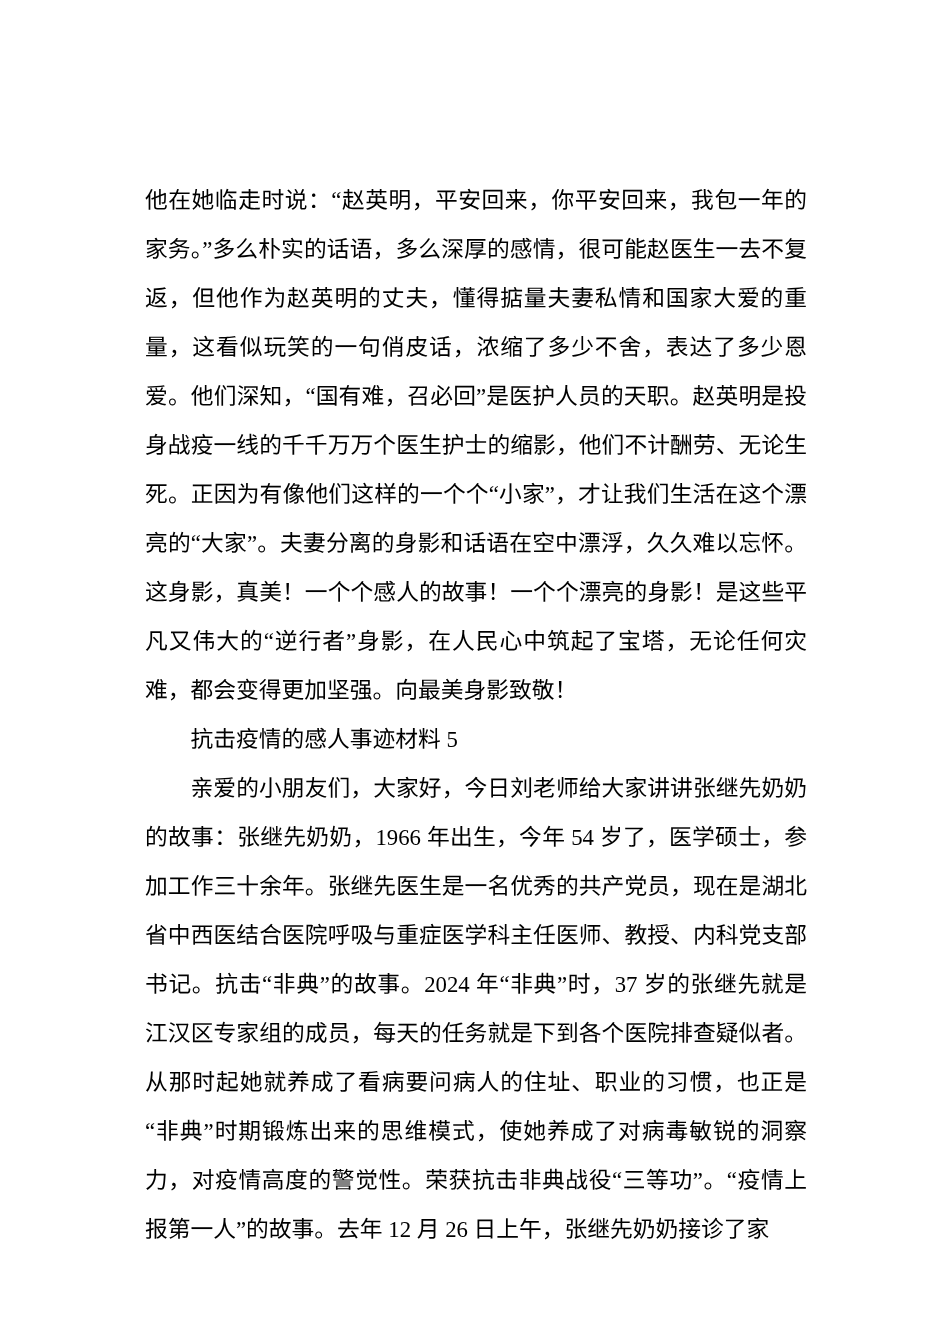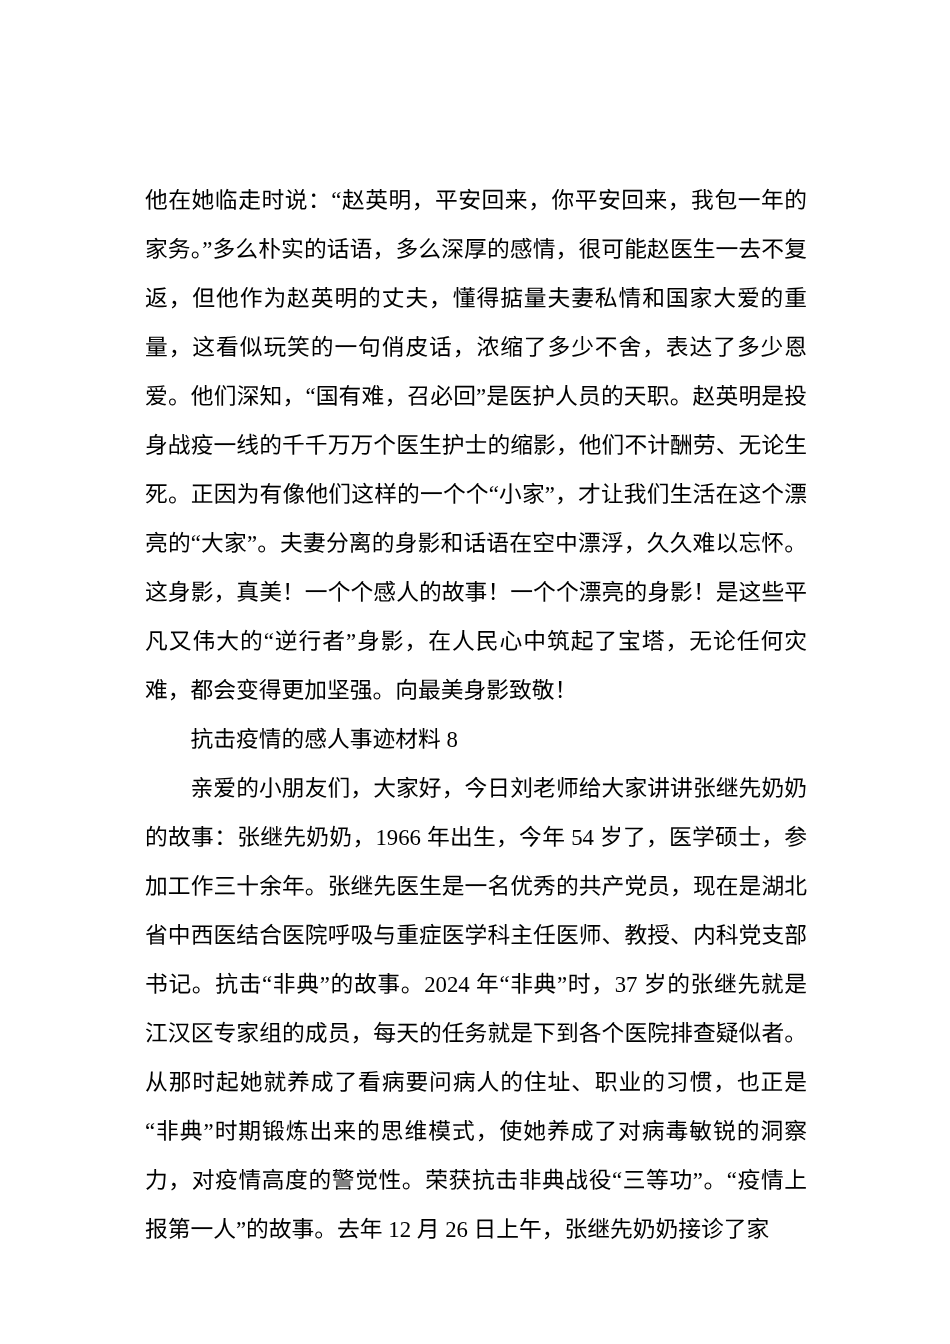--- a/index.html
+++ b/index.html
@@ -39,16 +39,16 @@
     .para.indent {
       text-indent: 2em;
     }
   </style>
 </head>
 <body>
 
 <div class="page">
   <div class="text-column">
     <p class="para">他在她临走时说：“赵英明，平安回来，你平安回来，我包一年的家务。”多么朴实的话语，多么深厚的感情，很可能赵医生一去不复返，但他作为赵英明的丈夫，懂得掂量夫妻私情和国家大爱的重量，这看似玩笑的一句俏皮话，浓缩了多少不舍，表达了多少恩爱。他们深知，“国有难，召必回”是医护人员的天职。赵英明是投身战疫一线的千千万万个医生护士的缩影，他们不计酬劳、无论生死。正因为有像他们这样的一个个“小家”，才让我们生活在这个漂亮的“大家”。夫妻分离的身影和话语在空中漂浮，久久难以忘怀。这身影，真美！一个个感人的故事！一个个漂亮的身影！是这些平凡又伟大的“逆行者”身影，在人民心中筑起了宝塔，无论任何灾难，都会变得更加坚强。向最美身影致敬！</p>
-    <p class="para indent">抗击疫情的感人事迹材料 8</p>
+    <p class="para indent">抗击疫情的感人事迹材料 5</p>
     <p class="para indent">亲爱的小朋友们，大家好，今日刘老师给大家讲讲张继先奶奶的故事：张继先奶奶，1966 年出生，今年 54 岁了，医学硕士，参加工作三十余年。张继先医生是一名优秀的共产党员，现在是湖北省中西医结合医院呼吸与重症医学科主任医师、教授、内科党支部书记。抗击“非典”的故事。2024 年“非典”时，37 岁的张继先就是江汉区专家组的成员，每天的任务就是下到各个医院排查疑似者。从那时起她就养成了看病要问病人的住址、职业的习惯，也正是“非典”时期锻炼出来的思维模式，使她养成了对病毒敏锐的洞察力，对疫情高度的警觉性。荣获抗击非典战役“三等功”。“疫情上报第一人”的故事。去年 12 月 26 日上午，张继先奶奶接诊了家</p>
   </div>
 </div>
 
 </body></html>

